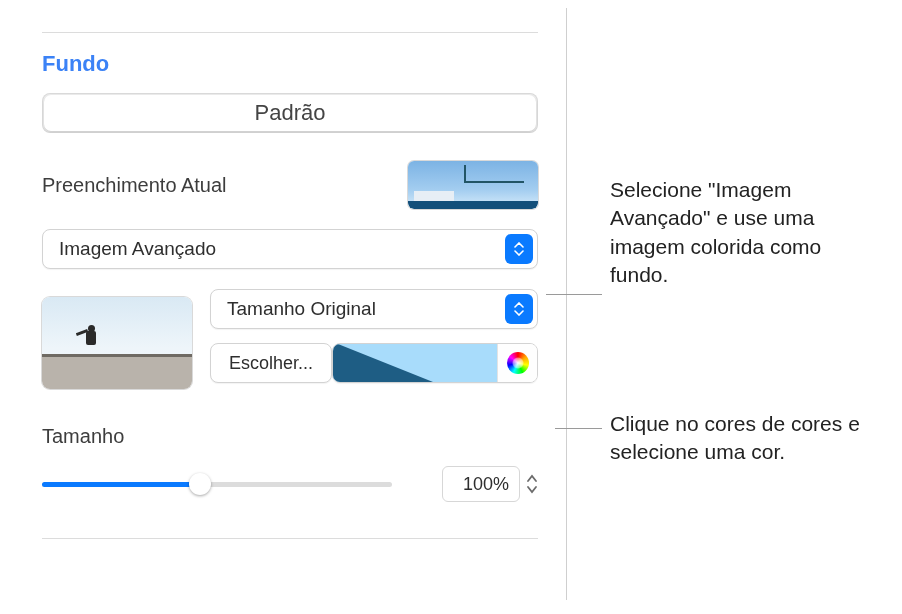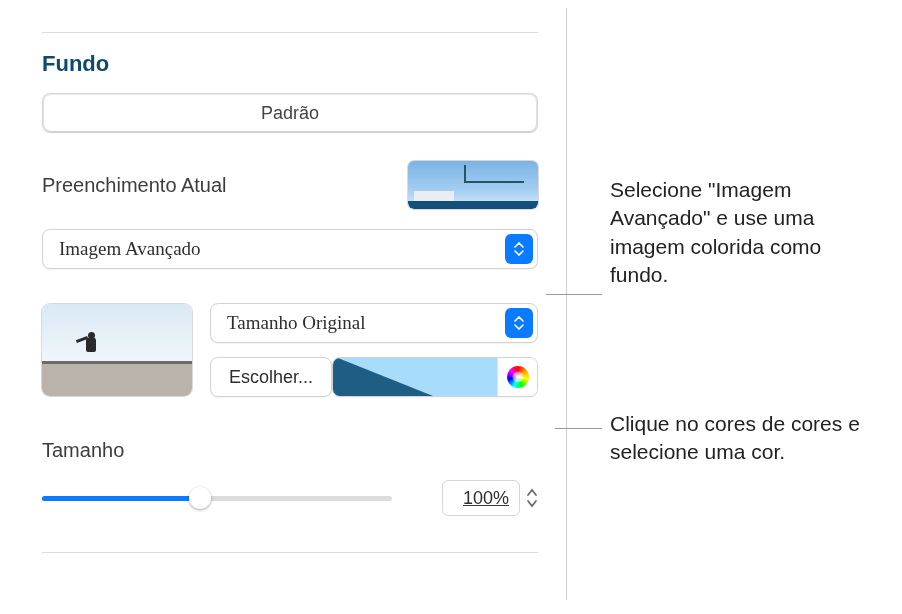--- a/index.html
+++ b/index.html
@@ -19,38 +19,38 @@
     width: 553px;
     height: 592px;
     background: #fff;
     border-right: 1px solid #cfcfcf;
     padding: 22px 28px 24px 28px;
   }
   .hr { height: 1px; background: #dcdcdc; margin: 2px 0 18px 0; }
   .section-title {
     font-size: 22px;
     font-weight: 600;
-    color: #0c4a6e;
+    color: #3b82f6;
     margin-bottom: 16px;
   }
   .seg {
     display: flex;
     width: 100%;
     height: 40px;
     border-radius: 8px;
     overflow: hidden;
     background: #ececec;
     box-shadow: inset 0 0 0 1px rgba(0,0,0,0.08);
     margin-bottom: 28px;
   }
   .seg button {
     flex: 1;
     border: none;
     background: transparent;
-    font-size: 18px;
+    font-size: 22px;
     color: #444;
     cursor: pointer;
   }
   .seg button.active {
     background: #fff;
     border-radius: 7px;
     margin: 2px;
     box-shadow: 0 1px 2px rgba(0,0,0,0.15);
     font-weight: 500;
   }
@@ -75,21 +75,20 @@
     display: flex;
     align-items: center;
     justify-content: space-between;
     height: 40px;
     background: #fff;
     border: 1px solid #d3d3d3;
     border-radius: 8px;
     padding: 0 4px 0 16px;
     box-shadow: 0 1px 1px rgba(0,0,0,0.05);
     cursor: pointer;
-    font-family: Liberation Serif, serif;
   }
   .popup-text { font-size: 19px; color: #2e2e2e; }
   .popup-arrows {
     width: 28px; height: 30px;
     background: #0a7aff;
     border-radius: 6px;
     display: flex; flex-direction: column; align-items: center; justify-content: center;
     gap: 2px;
   }
   .popup-arrows svg { display: block; }
@@ -108,21 +107,21 @@
     overflow: hidden; position: relative;
     grid-row: span 2;
   }
   .thumb-med .sky { position:absolute; inset:0; background: linear-gradient(180deg,#d9e9f4 0%, #eef5fa 55%, #f4f8fb 100%);}
   .thumb-med .ground { position:absolute; left:0; bottom:0; width:100%; height:32px; background:#b9b3ab; }
   .thumb-med .ledge { position:absolute; left:0; bottom:32px; width:100%; height:3px; background:#6f6a63;}
   .thumb-med .person { position:absolute; left:40px; bottom:38px; width:18px; height:26px; }
   .thumb-med .person .head{ position:absolute; top:0; left:6px; width:7px; height:7px; background:#2a2a2a; border-radius:50%; }
   .thumb-med .person .body{ position:absolute; top:6px; left:4px; width:10px; height:14px; background:#2a2a2a; border-radius:2px; }
   .thumb-med .person .arm{ position:absolute; top:6px; left:-6px; width:12px; height:3px; background:#2a2a2a; transform:rotate(-20deg);}
-  .grid-right { display: flex; flex-direction: column; gap: 14px; margin-top: 14px;}
+  .grid-right { display: flex; flex-direction: column; gap: 14px;}
   .subrow { display:flex; gap: 0; }
   .btn {
     height: 40px;
     padding: 0 18px;
     border: 1px solid #d3d3d3;
     border-radius: 8px;
     background: #fff;
     font-size: 18px;
     color: #2e2e2e;
     cursor: pointer;
@@ -176,21 +175,20 @@
     background:#0a7aff; border-radius:3px;
   }
   .slider-thumb {
     position:absolute; top:3px; left:45%; transform:translateX(-50%);
     width:22px; height:22px; border-radius:50%;
     background:#fff; box-shadow:0 1px 3px rgba(0,0,0,0.35);
   }
   .stepper {
     display:flex; align-items:center;
     height: 52px;
-    text-decoration: underline;
   }
   .stepper-field{
     width:78px; height:36px;
     border:1px solid #d7d7d7; border-radius:6px;
     font-size:18px; color:#2e2e2e;
     display:flex; align-items:center; justify-content:flex-end;
     padding-right:10px;
     background:#fff;
   }
   .stepper-arrows{

